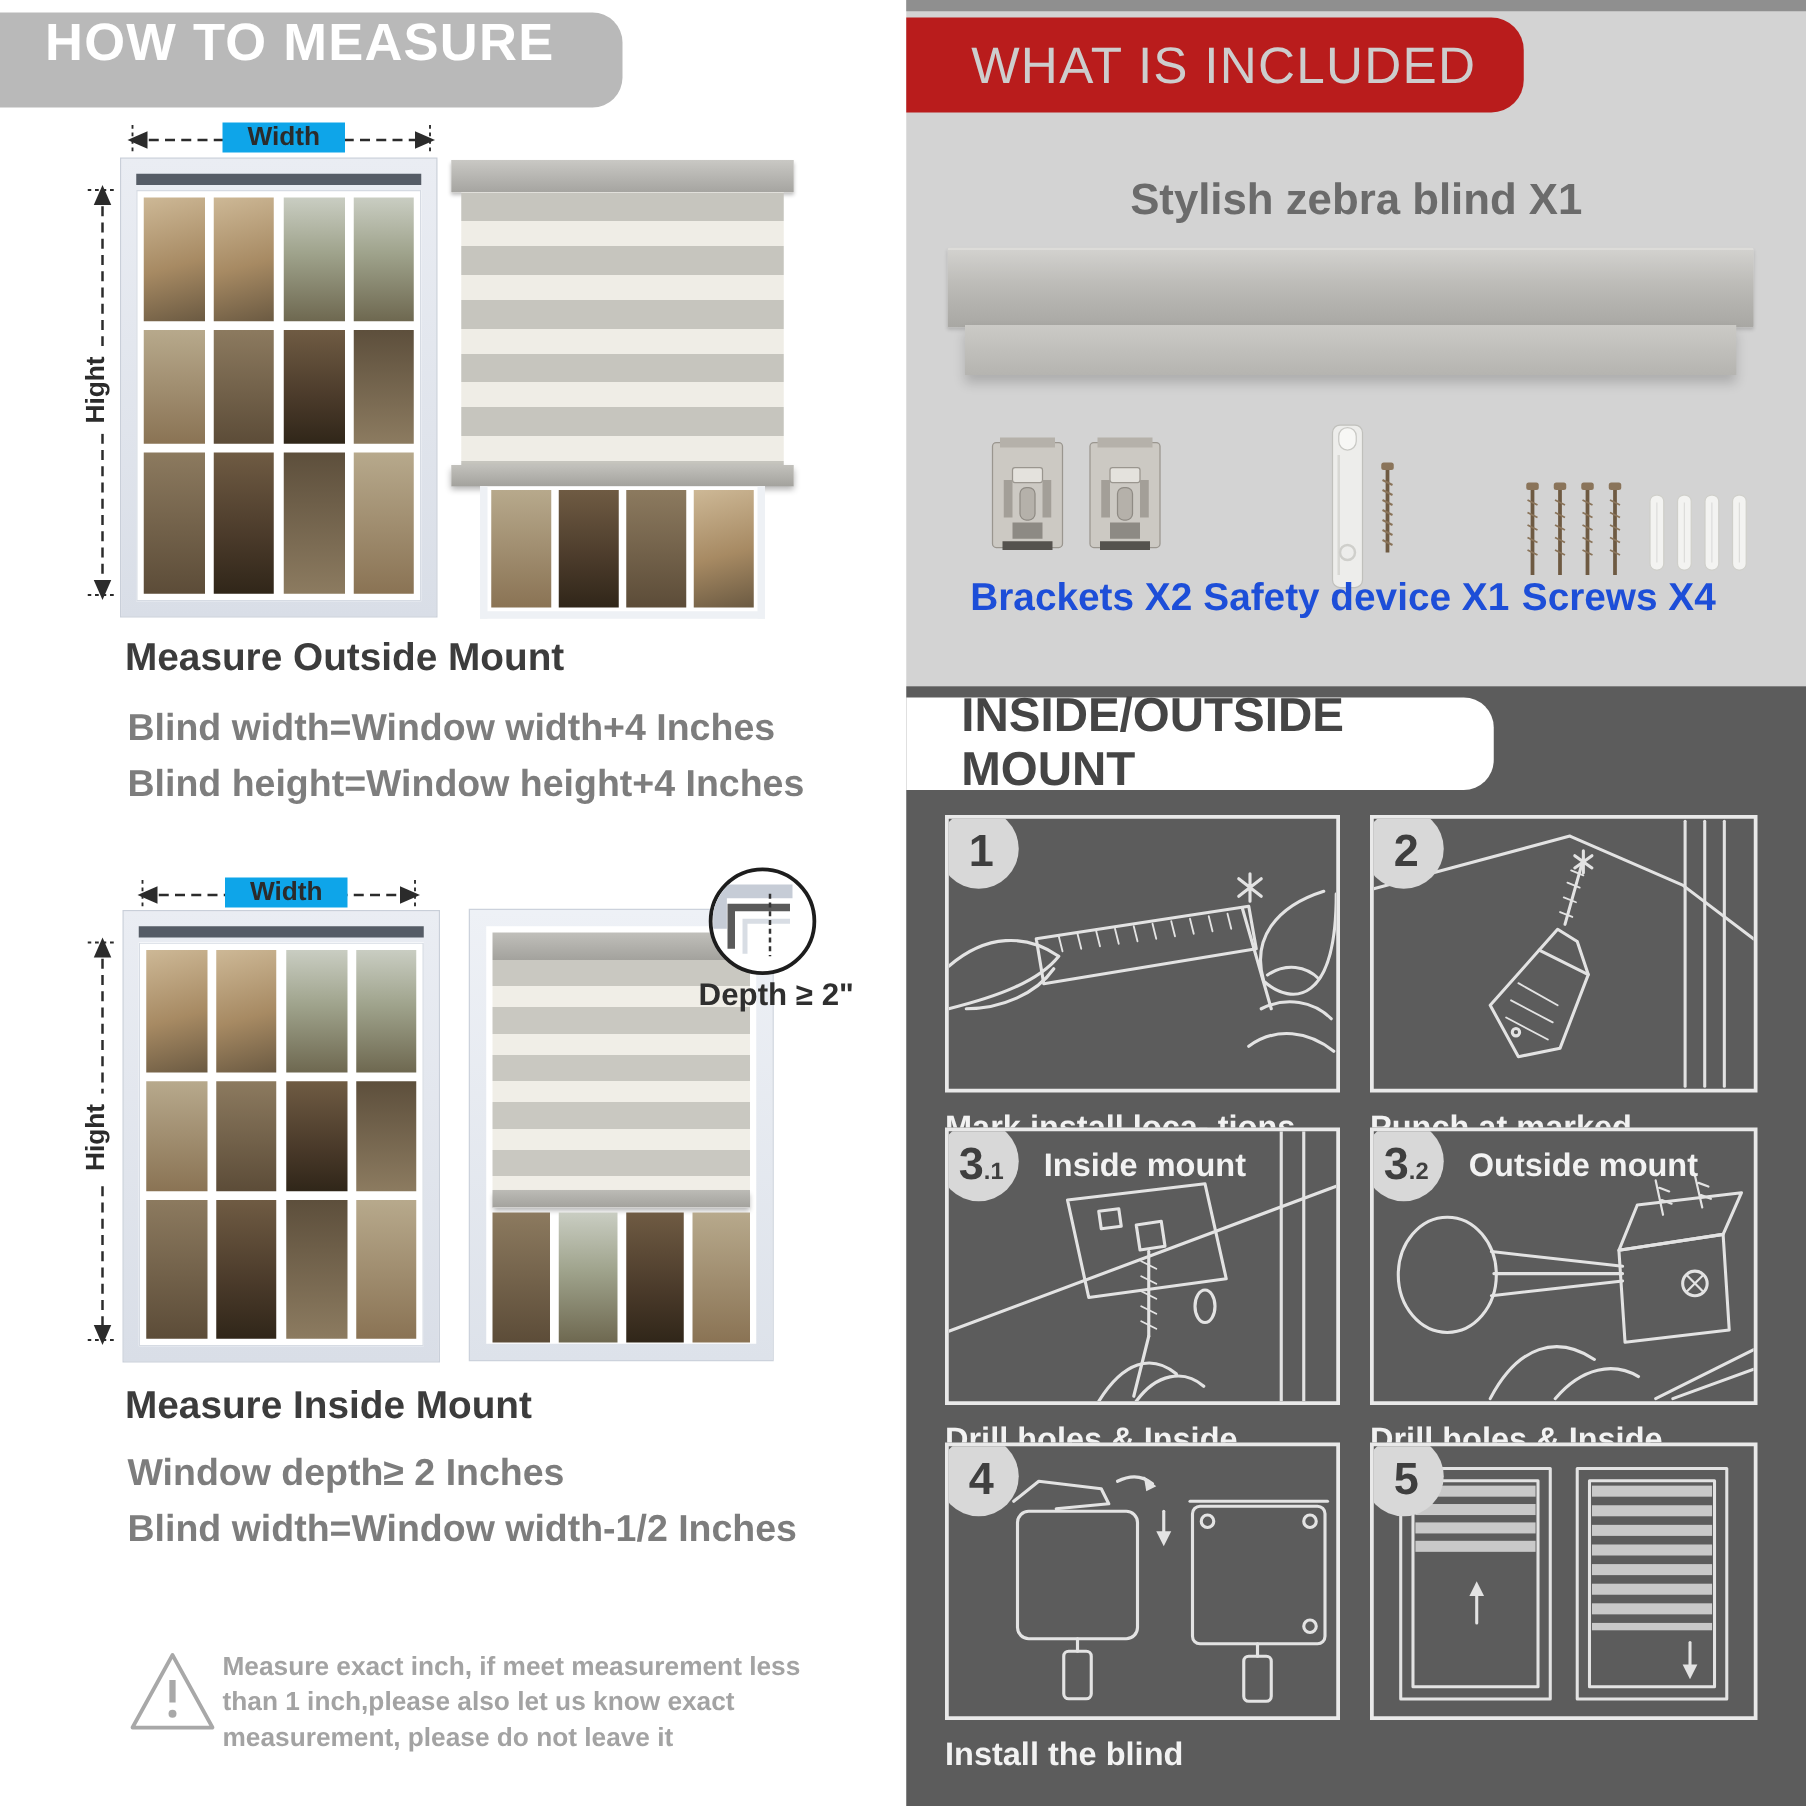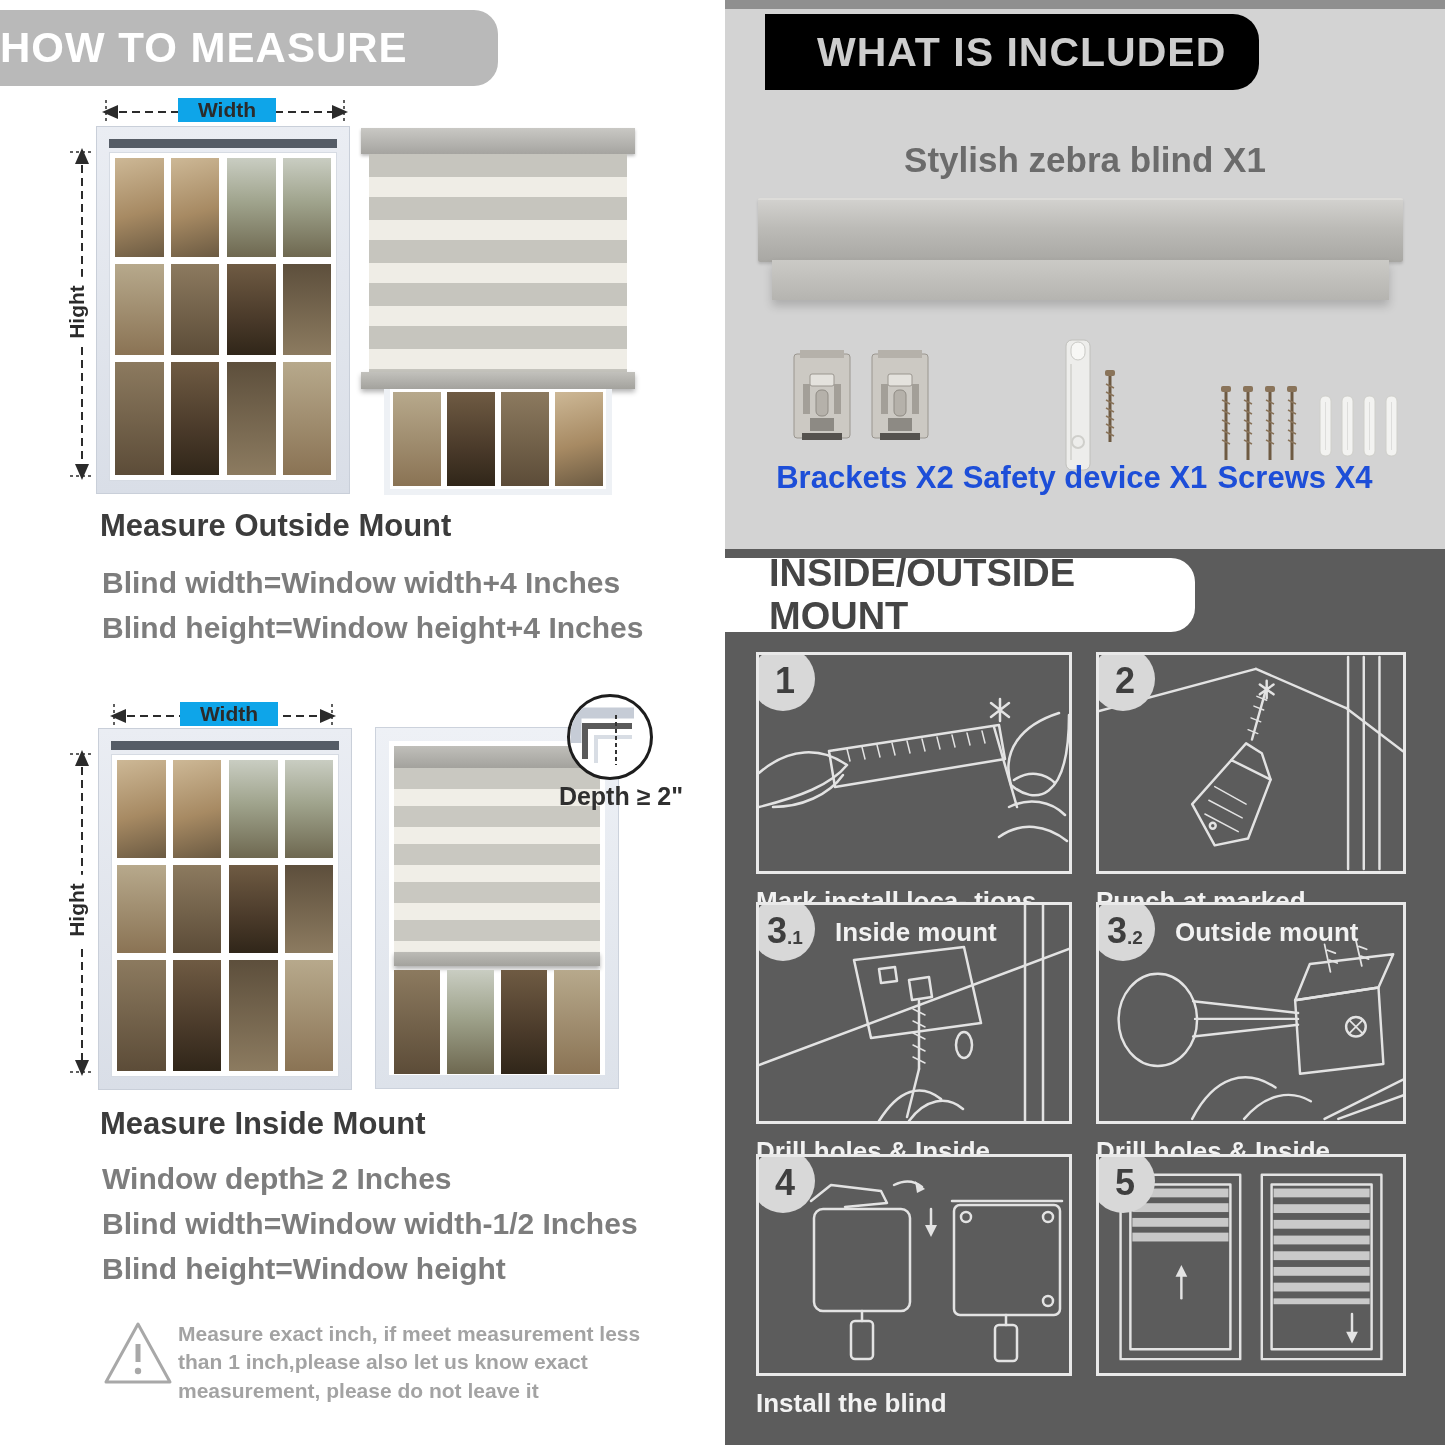--- a/index.html
+++ b/index.html
@@ -7,27 +7,27 @@
     --heading-text:#3c3c3c; --body-text:#7d7d7d; --caption-text:#f2f2f2;
     --banner-muted-text:#cdcdcd; --dim-text:#2b2b2b;
   }
   html,body{margin:0;padding:0;background:#fff;}
   .page{position:relative;width:1445px;height:1445px;background:#fff;overflow:hidden;
         font-family:"Liberation Sans",sans-serif;}
   .abs{position:absolute;}
 
   
   .banner-left{left:0;top:10px;width:498px;height:76px;background:var(--left-banner-bg);
-    border-radius:0 24px 24px 0;display:flex;align-items:center;
+    border-radius:0 24px 24px 0;display:flex;padding-left:36px;
     color:#fff;font-size:42px;font-weight:bold;letter-spacing:1px;box-sizing:border-box;}
   .panel-included{left:725px;top:0;width:720px;height:549px;background:var(--included-panel-bg);}
   .top-strip{left:725px;top:0;width:720px;height:9px;background:#8f8f8f;}
-  .banner-included{left:765px;top:14px;width:494px;height:76px;background:#000000;
+  .banner-included{left:725px;top:14px;width:494px;height:76px;background:#b91c1c;
     border-radius:0 26px 26px 0;display:flex;align-items:center;padding-left:52px;
-    color:var(--banner-muted-text);font-size:41px;font-weight:bold;letter-spacing:1px;box-sizing:border-box;}
+    color:var(--banner-muted-text);font-size:41px;font-weight:normal;letter-spacing:1px;box-sizing:border-box;}
   .panel-mount{left:725px;top:549px;width:720px;height:896px;background:var(--mount-panel-bg);}
   .banner-mount{left:725px;top:558px;width:470px;height:74px;background:#fff;
     border-radius:0 24px 24px 0;display:flex;align-items:center;padding-left:44px;
     color:#454545;font-size:38px;font-weight:bold;box-sizing:border-box;}
 
   
   .pwin{background:linear-gradient(180deg,#eaedf3,#d9dee7);border:1px solid #c9cfd9;
     box-sizing:border-box;padding:12px;}
   .pwin-dark{height:9px;background:#555c66;margin-bottom:4px;}
   .pwin-sashes{display:flex;gap:8px;background:#fff;box-sizing:border-box;
@@ -224,21 +224,20 @@
       <path d="M15 62 L15 29 L62 29" stroke="#5a5a5a" stroke-width="6" fill="none"></path>
       <path d="M26 66 L26 40 L62 40" stroke="#d8dde4" stroke-width="4" fill="none"></path>
       <line x1="46" y1="18" x2="46" y2="68" stroke="#333" stroke-width="2" stroke-dasharray="4 3"></line>
     </svg>
   </div>
   <div class="abs depth-label" style="left:556px;top:782px;width:130px;text-align:center;">Depth ≥ 2"</div>
 
   <div class="abs sec-title" style="left:100px;top:1106px;">Measure Inside Mount</div>
   <div class="abs sec-line" style="left:102px;top:1162px;">Window depth≥ 2 Inches</div>
   <div class="abs sec-line" style="left:102px;top:1207px;">Blind width=Window width-1/2 Inches</div>
-  <div class="abs sec-line" style="left:102px;top:1252px;">Blind height=Window height</div>
 
   <svg class="abs" style="left:100px;top:1318px;" width="76" height="72">
     <path d="M38 6 L70 64 L6 64 Z" fill="none" stroke="#a8a8a8" stroke-width="3" stroke-linejoin="round"></path>
     <line x1="38" y1="26" x2="38" y2="44" stroke="#a8a8a8" stroke-width="5"></line>
     <circle cx="38" cy="53" r="3.2" fill="#a8a8a8"></circle>
   </svg>
   <div class="abs warn-text" style="left:178px;top:1320px;">Measure exact inch, if meet measurement less than 1 inch,please also let us know exact measurement, please do not leave it</div>
 
   <div class="abs panel-included"></div>
   <div class="abs top-strip"></div>

